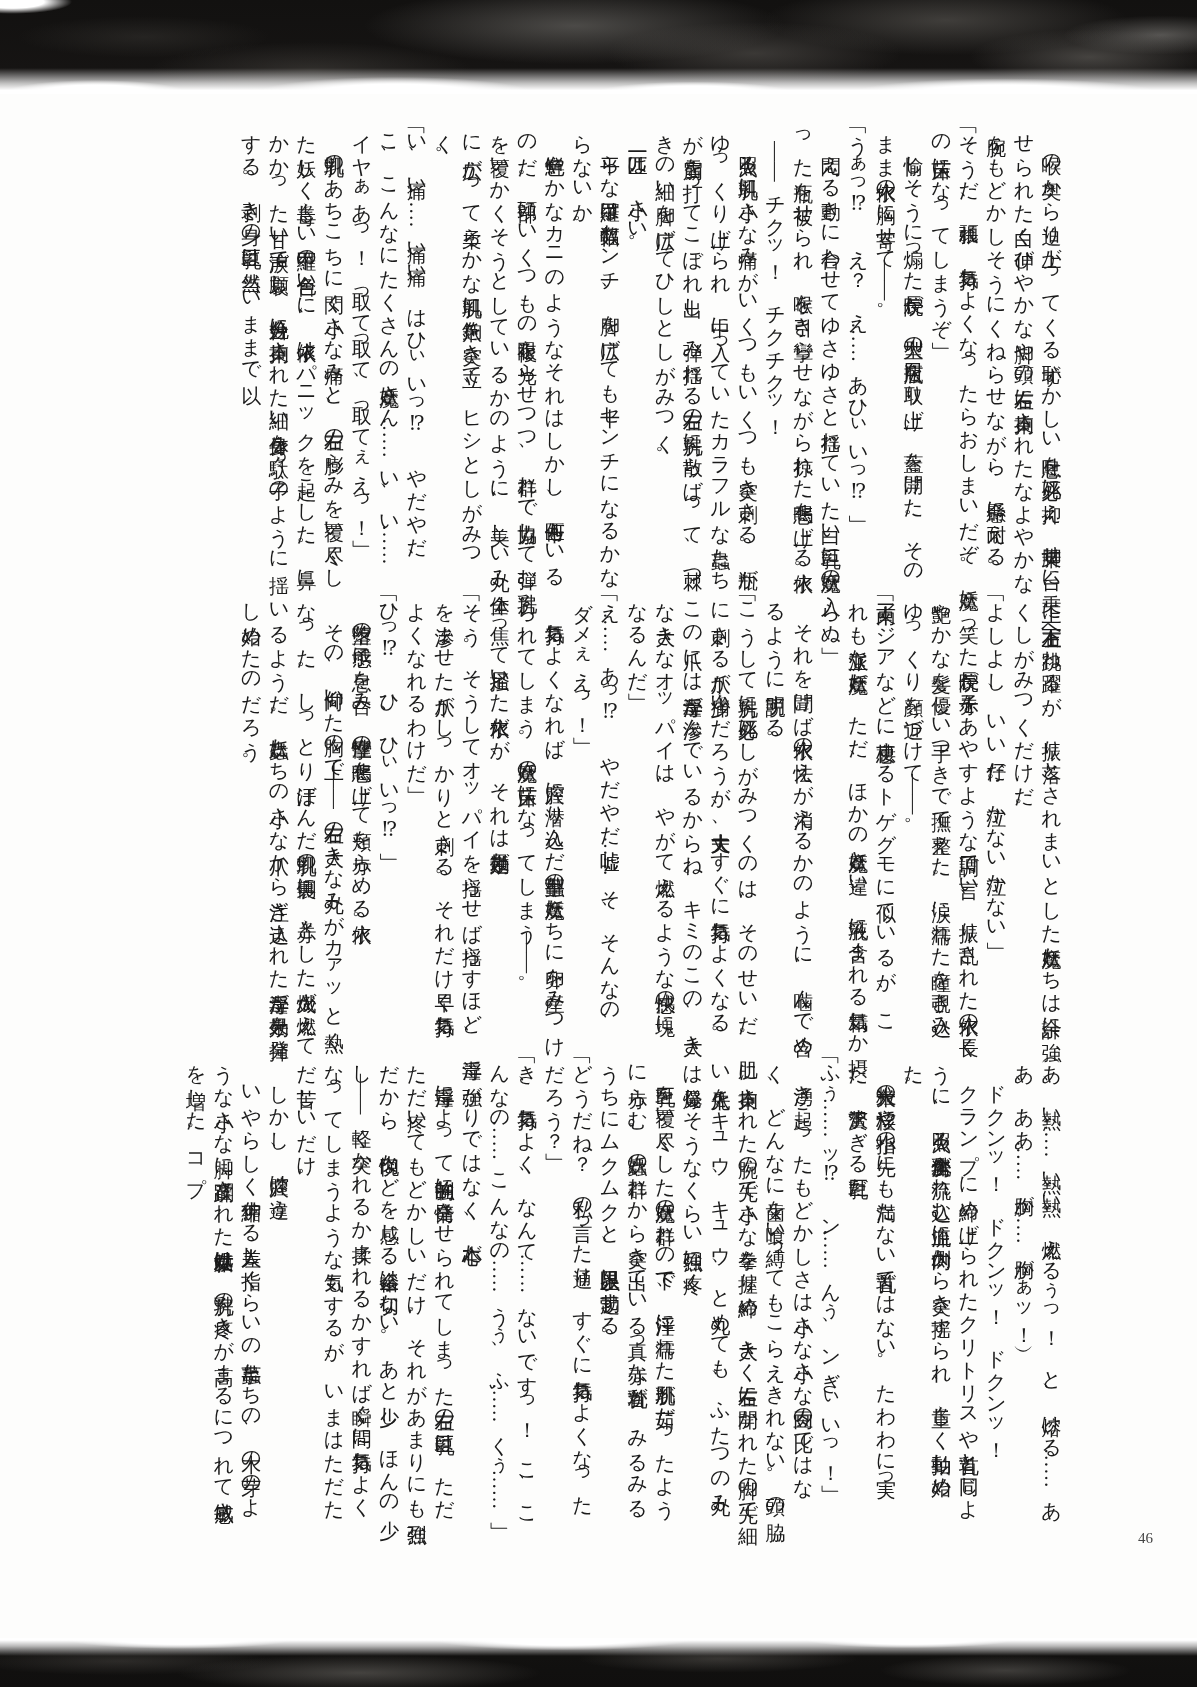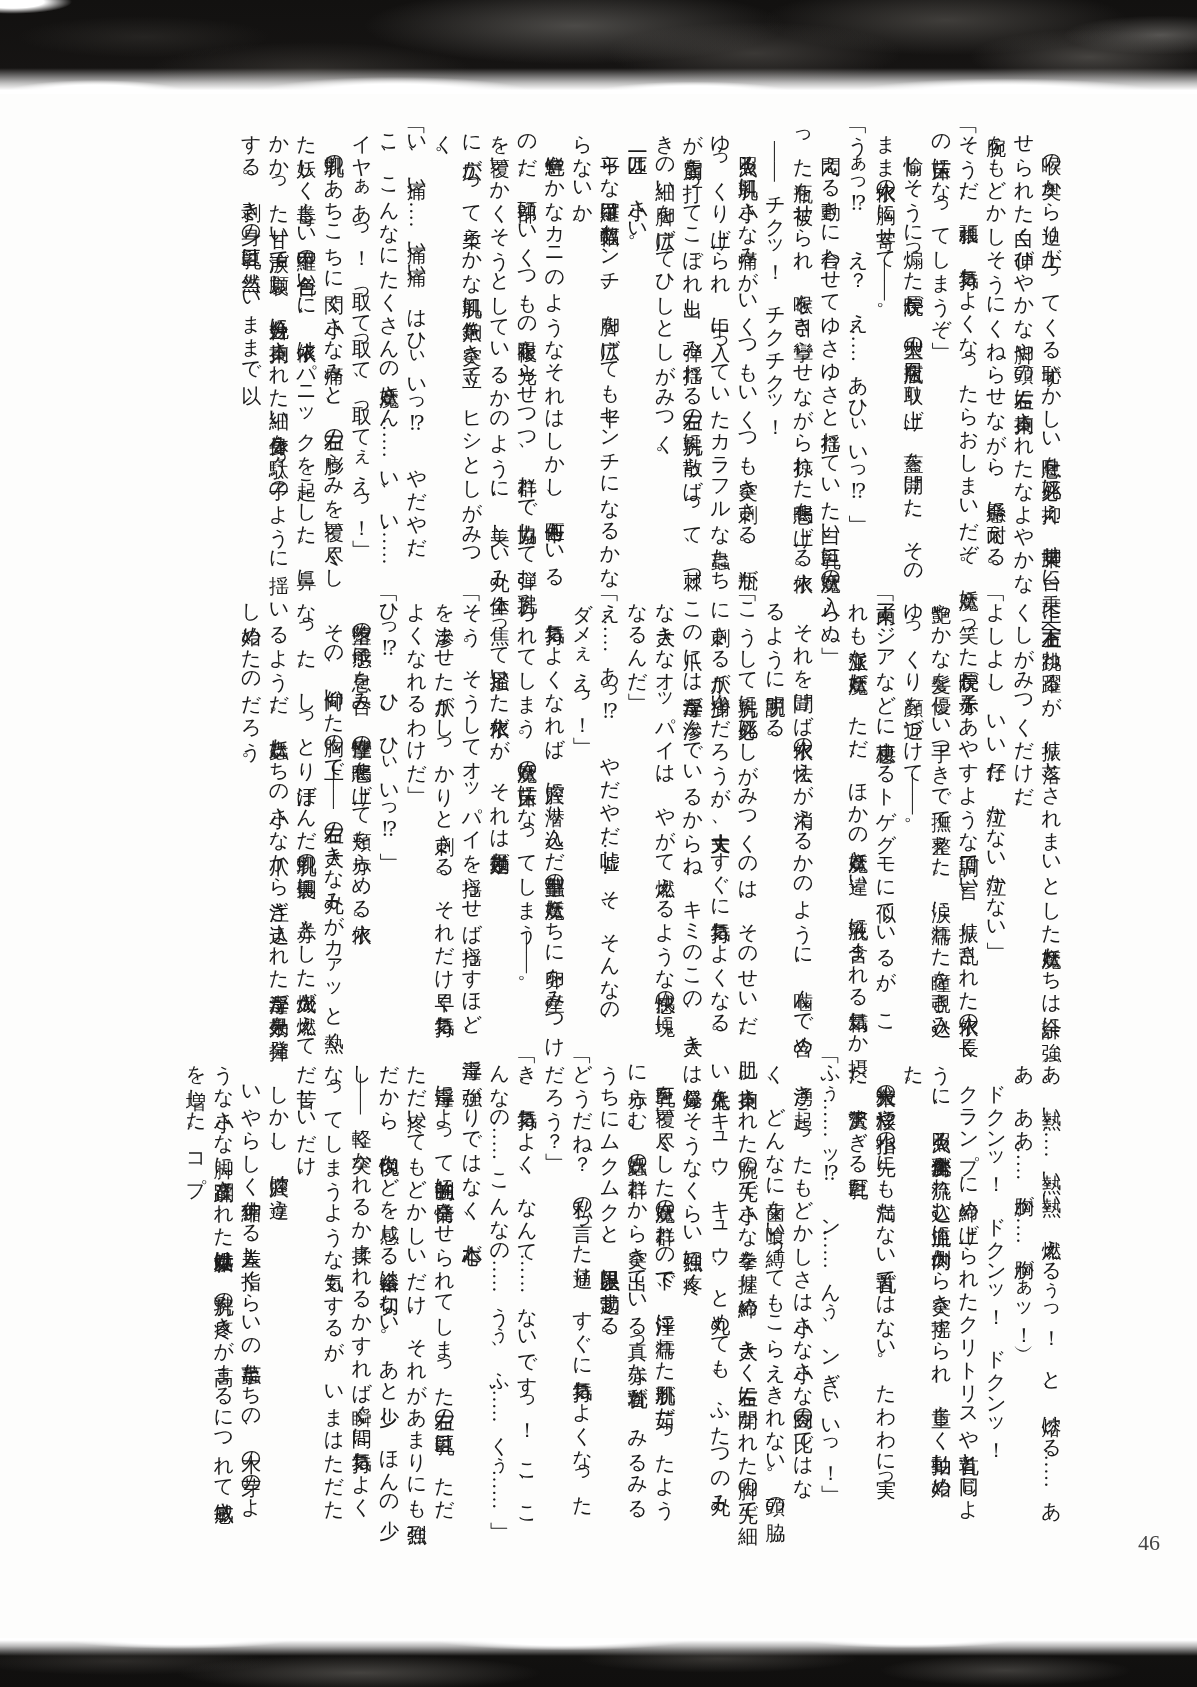--- a/index.html
+++ b/index.html
@@ -63,21 +63,21 @@
     color:#1b1b1b;
     white-space:pre-line;
     text-align:start;
   }
   .block-1{top:121px;height:462px;}
   .block-2{top:589px;height:458px;}
   .block-3{top:1051px;height:466px;}
   
   .page-number{
     position:absolute;top:1530px;left:1138px;
-    font-size:22px;color:#454545;
+    font-size:15px;color:#454545;
     font-family:"Liberation Serif","DejaVu Serif",serif;
   }
 </style>
 </head>
 <body>
 
 <div class="page">
 
   <div class="banner banner-top"></div>
 

